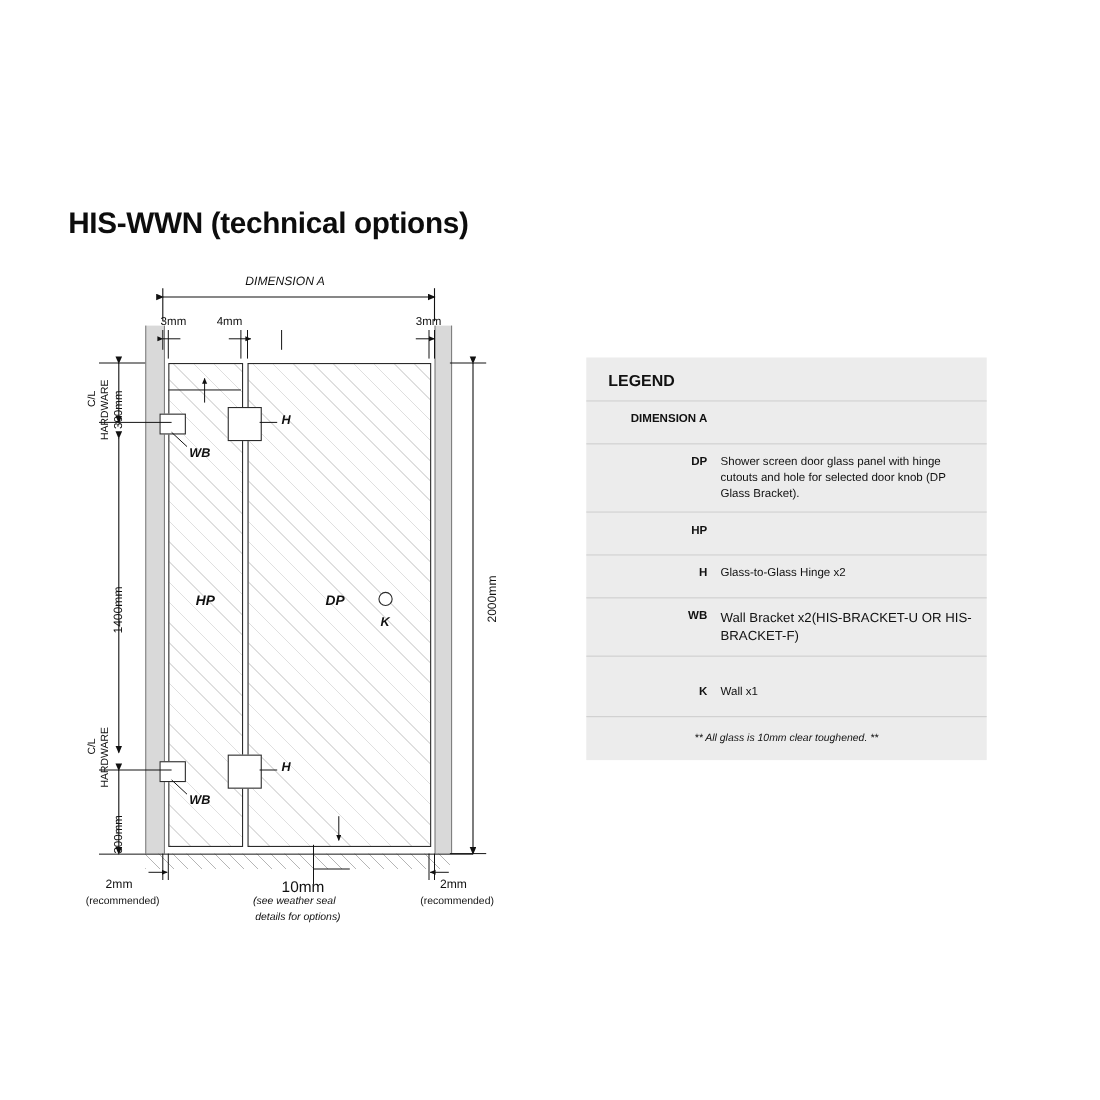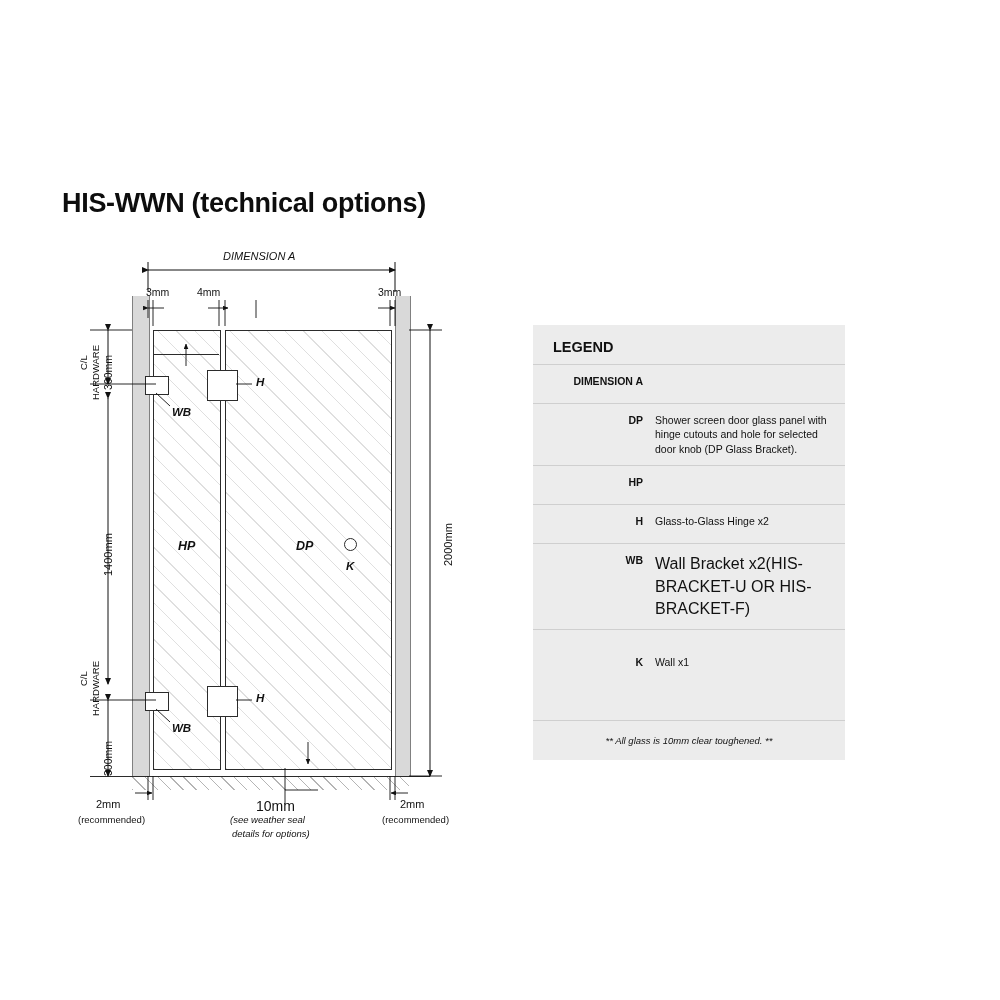--- a/index.html
+++ b/index.html
@@ -115,21 +115,21 @@
     width: 450px;
     height: 600px;
     overflow: visible;
   }
 
   
   #legend {
     position: absolute;
     left: 533px;
     top: 325px;
-    width: 312px;
+    width: 364px;
     background: #ececec;
     padding: 0;
   }
   #legend-title {
     font-size: 14.5px;
     font-weight: bold;
     color: #111;
     padding: 14px 0 9px 20px;
   }
   .legend-row {
@@ -149,29 +149,28 @@
     font-weight: bold;
     color: #111;
     line-height: 1.35;
   }
   .legend-desc {
     flex: 1;
     font-size: 10.5px;
     color: #111;
     line-height: 1.38;
   }
-  .legend-desc.small { font-size: 16px; }
+  .legend-desc.small { font-size: 12px; }
   #legend-note {
     font-size: 9.5px;
     font-style: italic;
     color: #111;
     text-align: center;
     padding: 14px 8px 14px 8px;
     border-top: 1px solid #cfcfcf;
-    margin-top: 36px;
   }
   .spacer-row {
     height: 16px;
     border-top: 1px solid #cfcfcf;
   }
 </style>
 </head>
 <body>
 
 <div id="page-title">HIS-WWN (technical options)</div>

